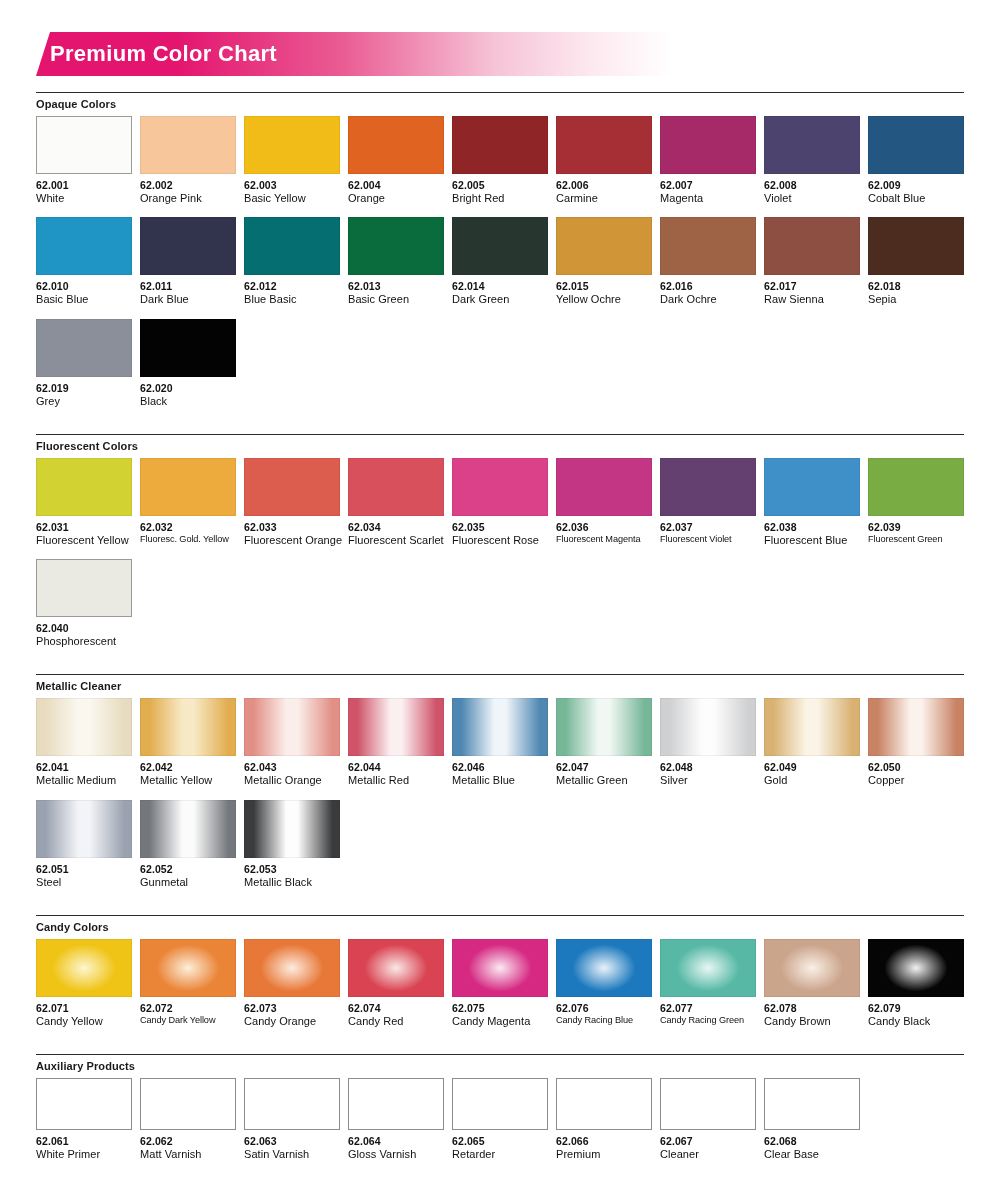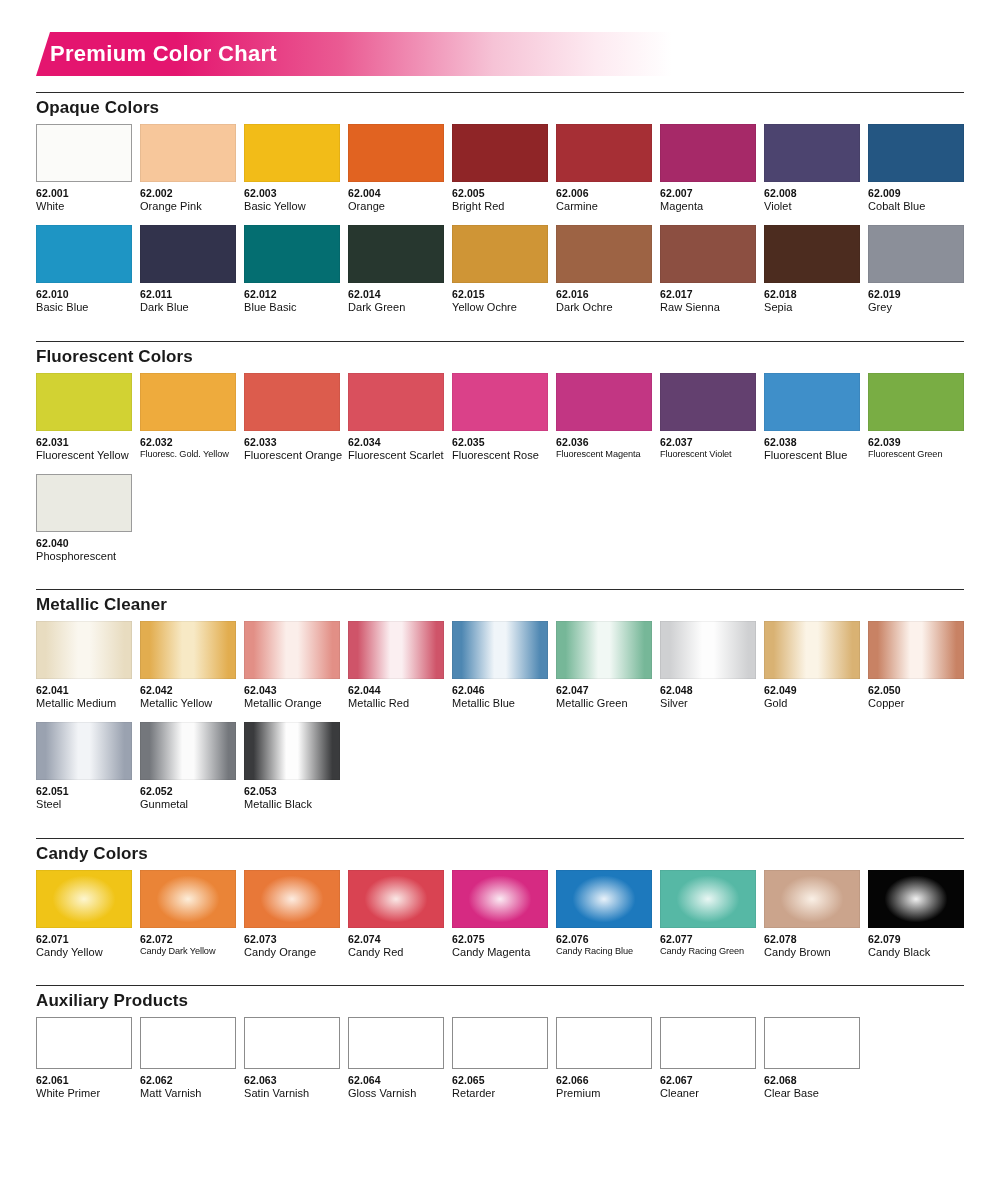--- a/index.html
+++ b/index.html
@@ -21,21 +21,21 @@
   .banner-title{
     position:absolute;left:14px;top:0;height:44px;line-height:44px;
     font-size:22px;font-weight:bold;color:#ffffff;letter-spacing:.3px;
     white-space:nowrap;
   }
 
   
   .section{margin-top:14px;}
   .section-rule{height:1px;background:#2b2b2b;width:928px;}
   .section-title{
-    font-size:17px;font-weight:bold;color:#1a1a1a;
+    font-size:11px;font-weight:bold;color:#1a1a1a;
     margin:5px 0 6px 0;letter-spacing:.1px;
   }
 
   .grid{display:flex;flex-wrap:wrap;gap:0 8px;}
   .cell{width:96px;margin-bottom:12px;}
   .swatch{
     width:96px;height:58px;display:block;
     box-shadow:inset 0 0 0 0.6px rgba(0,0,0,0.10);
   }
   .swatch.outline{box-shadow:inset 0 0 0 1px #9b9b9b;}
@@ -113,20 +113,25 @@
             <div class="swatch" style="background: rgb(50, 51, 76);"></div>
             <div class="code">62.011</div>
             <div class="name">Dark Blue</div>
           </div>
           <div class="cell">
             <div class="swatch" style="background: rgb(4, 110, 113);"></div>
             <div class="code">62.012</div>
             <div class="name">Blue Basic</div>
           </div>
           <div class="cell">
+            <div class="swatch" style="background: rgb(10, 107, 60);"></div>
+            <div class="code">62.013</div>
+            <div class="name">Basic Green</div>
+          </div>
+          <div class="cell">
             <div class="swatch" style="background: rgb(39, 55, 47);"></div>
             <div class="code">62.014</div>
             <div class="name">Dark Green</div>
           </div>
           <div class="cell">
             <div class="swatch" style="background: rgb(207, 149, 54);"></div>
             <div class="code">62.015</div>
             <div class="name">Yellow Ochre</div>
           </div>
           <div class="cell">
@@ -142,20 +147,25 @@
           <div class="cell">
             <div class="swatch" style="background: rgb(76, 44, 31);"></div>
             <div class="code">62.018</div>
             <div class="name">Sepia</div>
           </div>
           <div class="cell">
             <div class="swatch" style="background: rgb(139, 143, 153);"></div>
             <div class="code">62.019</div>
             <div class="name">Grey</div>
           </div>
+          <div class="cell">
+            <div class="swatch" style="background: rgb(3, 3, 3);"></div>
+            <div class="code">62.020</div>
+            <div class="name">Black</div>
+          </div>
         </div>
       </div>
       <div class="section">
         <div class="section-rule"></div>
         <div class="section-title">Fluorescent Colors</div>
         <div class="grid">
           <div class="cell">
             <div class="swatch" style="background: rgb(210, 210, 51);"></div>
             <div class="code">62.031</div>
             <div class="name">Fluorescent Yellow</div>

